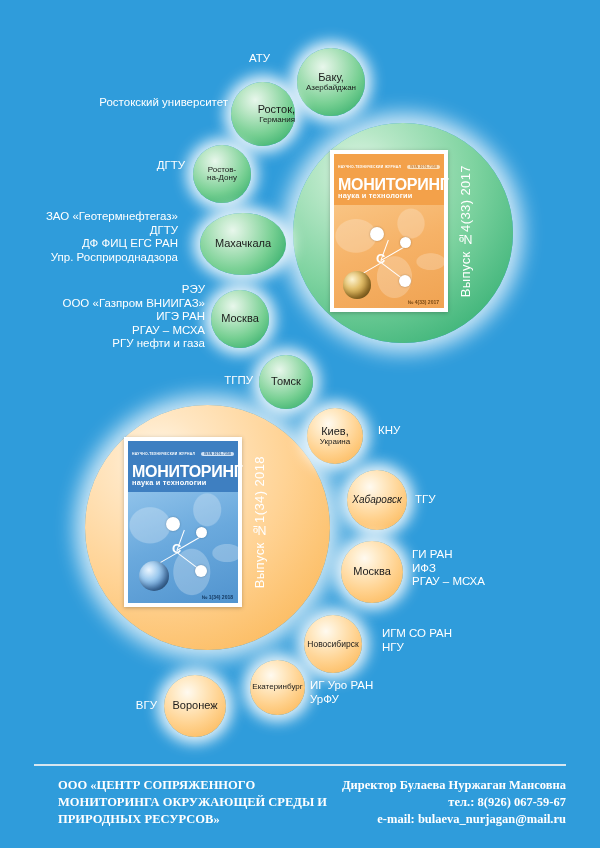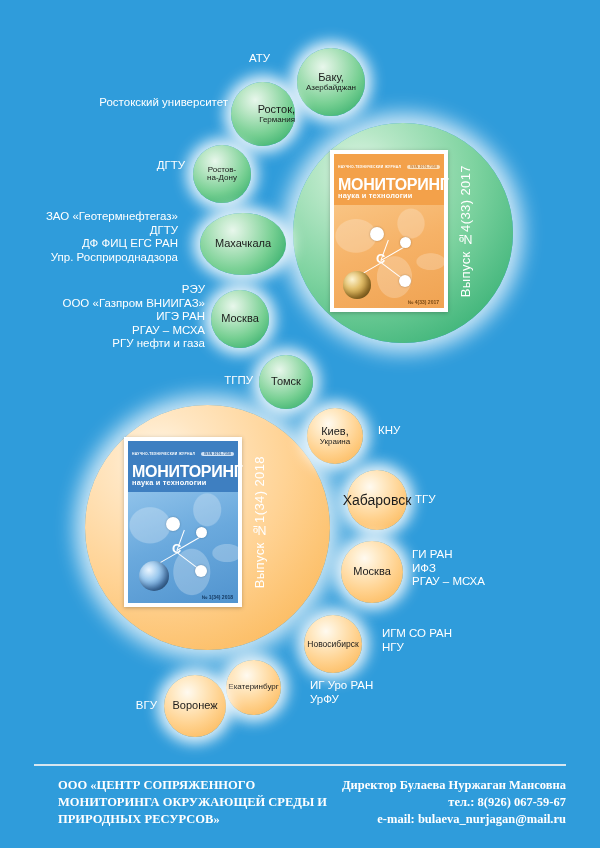--- a/index.html
+++ b/index.html
@@ -224,38 +224,38 @@
   </div>
   <div class="cap r" style="left:175px;top:374px;width:78px;">ТГПУ</div>
 
   <div class="bubble orange" style="left:307px;top:408px;width:56px;height:56px;">
     <span class="bline b1">Киев,</span>
     <span class="bline b2">Украина</span>
   </div>
   <div class="cap l" style="left:378px;top:424px;width:100px;">КНУ</div>
 
   <div class="bubble orange" style="left:347px;top:470px;width:60px;height:60px;">
-    <span class="bline b1" style="font-size:14px;">Хабаровск</span>
+    <span class="bline b1" style="font-size:10px;font-style:italic;">Хабаровск</span>
   </div>
   <div class="cap l" style="left:415px;top:493px;width:100px;">ТГУ</div>
 
   <div class="bubble orange" style="left:341px;top:541px;width:62px;height:62px;">
     <span class="bline b1">Москва</span>
   </div>
   <div class="cap l" style="left:412px;top:548px;width:130px;">ГИ РАН
  ИФЗ
 РГАУ – МСХА</div>
 
   <div class="bubble orange" style="left:304px;top:615px;width:58px;height:58px;">
     <span class="bline b2" style="font-size:8.5px;">Новосибирск</span>
   </div>
   <div class="cap l" style="left:382px;top:627px;width:130px;">ИГМ СО РАН
 НГУ</div>
 
-  <div class="bubble orange" style="left:226px;top:660px;width:55px;height:55px;text-align:right;">
+  <div class="bubble orange" style="left:250px;top:660px;width:55px;height:55px;text-align:right;">
     <span class="bline b2" style="font-size:8px;">Екатеринбург</span>
   </div>
   <div class="cap l" style="left:310px;top:679px;width:130px;">ИГ Уро РАН
 УрФУ</div>
 
   <div class="bubble orange" style="left:164px;top:675px;width:62px;height:62px;">
     <span class="bline b1">Воронеж</span>
   </div>
   <div class="cap r" style="left:95px;top:699px;width:62px;">ВГУ</div>
 

